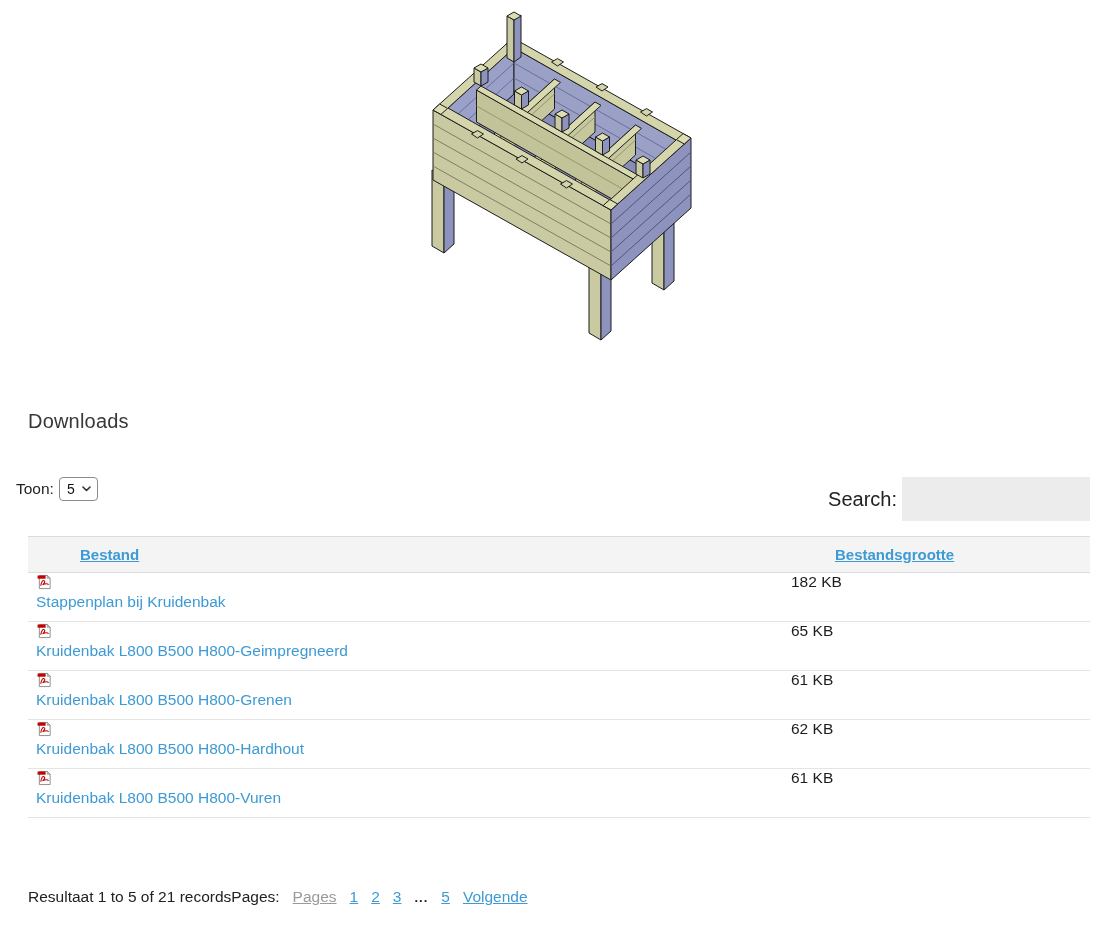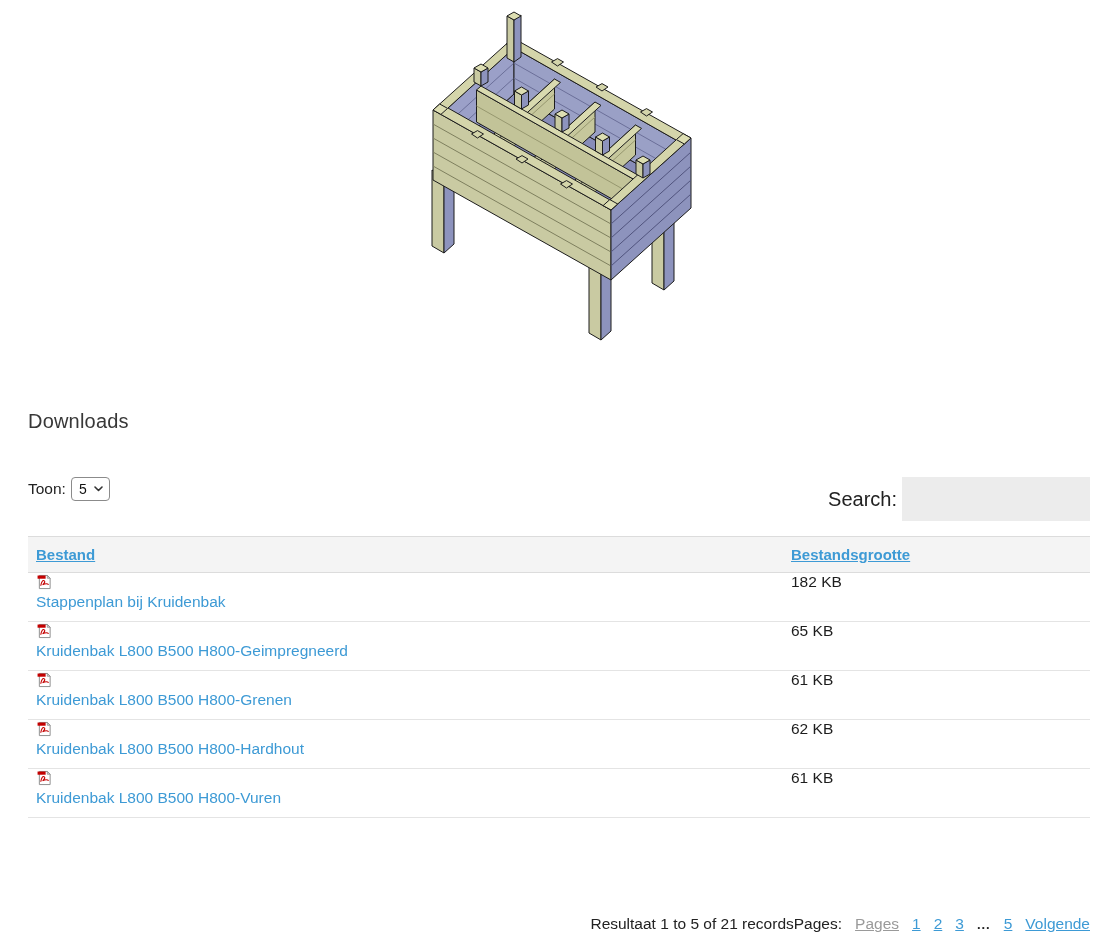--- a/index.html
+++ b/index.html
@@ -10,21 +10,21 @@
   }
   a{cursor:pointer;}
   
   .illustration{position:absolute;left:420px;top:8px;width:290px;height:340px;}
   
   .page-title{
     position:absolute;left:28px;top:410px;margin:0;
     font-size:20px;font-weight:400;color:#383838;letter-spacing:.2px;
   }
   
-  .show-group{position:absolute;left:28px;top:477px;display:flex;align-items:center;font-size:15.5px;}
+  .show-group{position:absolute;left:16px;top:477px;display:flex;align-items:center;font-size:15.5px;}
   .show-label{margin-right:5px;}
   .select-box{
     display:inline-flex;align-items:center;gap:7px;background:#fff;
     border:1.5px solid #8b8b8b;border-radius:4px;padding:1px 6px 2px 7px;
     font-size:14px;color:#111;cursor:pointer;min-width:20px;height:19px;
   }
   .search-group{position:absolute;right:19px;top:477px;display:flex;align-items:center;}
   .search-label{font-size:20px;margin-right:5px;}
   .search-input{
     width:188px;height:44px;background:#ececec;border:none;outline:none;
@@ -34,32 +34,32 @@
   .dl-table{
     position:absolute;left:28px;top:536px;width:1062px;
     border-collapse:collapse;table-layout:fixed;font-size:15.5px;
   }
   .dl-table col.c1{width:755px;}
   .dl-table th{
     text-align:left;background:#f4f4f4;
     border-top:1px solid #dcdcdc;border-bottom:1px solid #dcdcdc;
     padding:9px 8px;font-size:15px;
   }
-  .dl-table th a{color:#3d9ad5;font-weight:700;text-decoration:underline;}
+  .dl-table th a{color:#3d9ad5;font-weight:700;text-decoration:underline;margin-left:44px;}
   .dl-table td{
     border-bottom:1px solid #e4e4e4;vertical-align:top;
     padding:0 8px 10px 8px;
   }
   .file-link{color:#3d9ad5;display:inline-block;margin-top:2px;}
   .pdf-icon{display:block;width:15px;height:16px;margin:1px 0 1px 1px;}
   .size-cell{padding-top:12px;color:#1d1d1d;}
   
   .table-footer{
-    position:absolute;left:28px;top:915px;width:1062px;
-    display:flex;justify-content:flex-end;align-items:baseline;font-size:15.5px;
+    position:absolute;left:28px;top:888px;width:1062px;
+    display:flex;justify-content:flex-start;align-items:baseline;font-size:15.5px;
   }
   .pagination{display:flex;align-items:baseline;gap:13px;}
   .page-link{color:#3d9ad5;text-decoration:underline;}
   .page-link.disabled{color:#9a9a9a;}
   .ellipsis{color:#222;font-weight:700;letter-spacing:1px;font-size:13px;}
 </style>
 </head>
 <body>
 
 <svg class="illustration" viewBox="420 8 290 340" stroke="#1c1c1c" stroke-width="1" stroke-linejoin="round">

